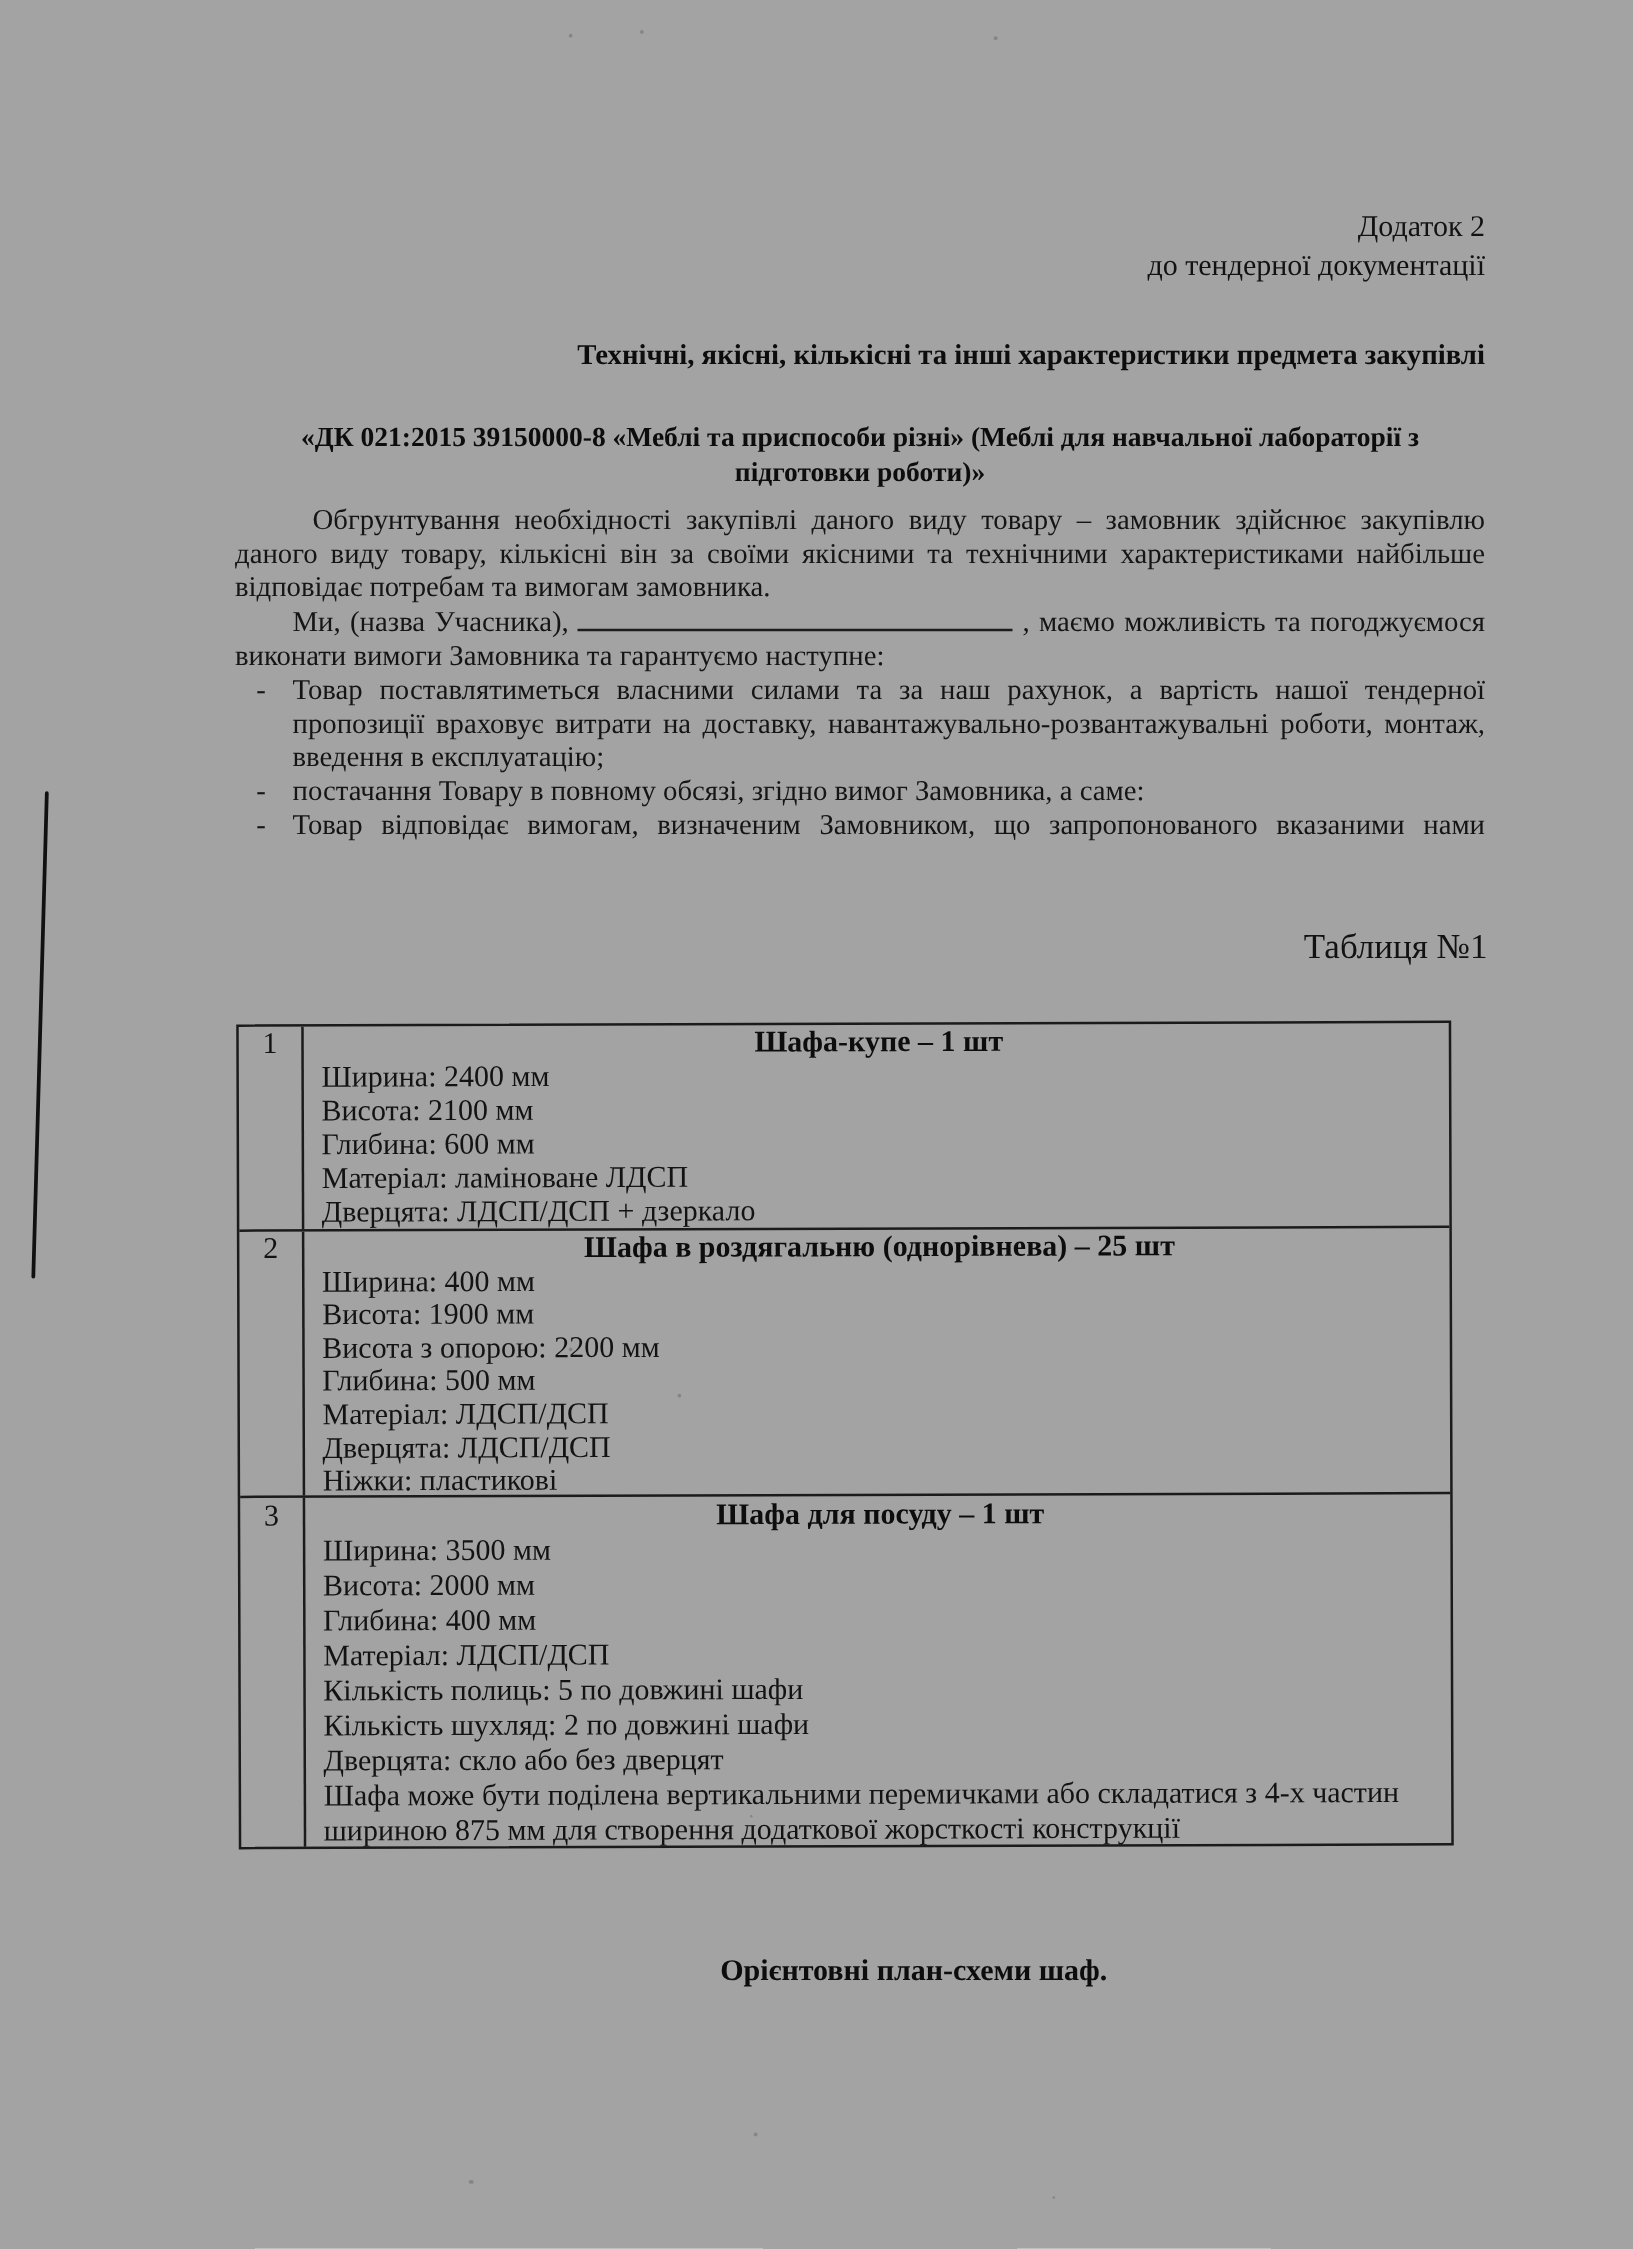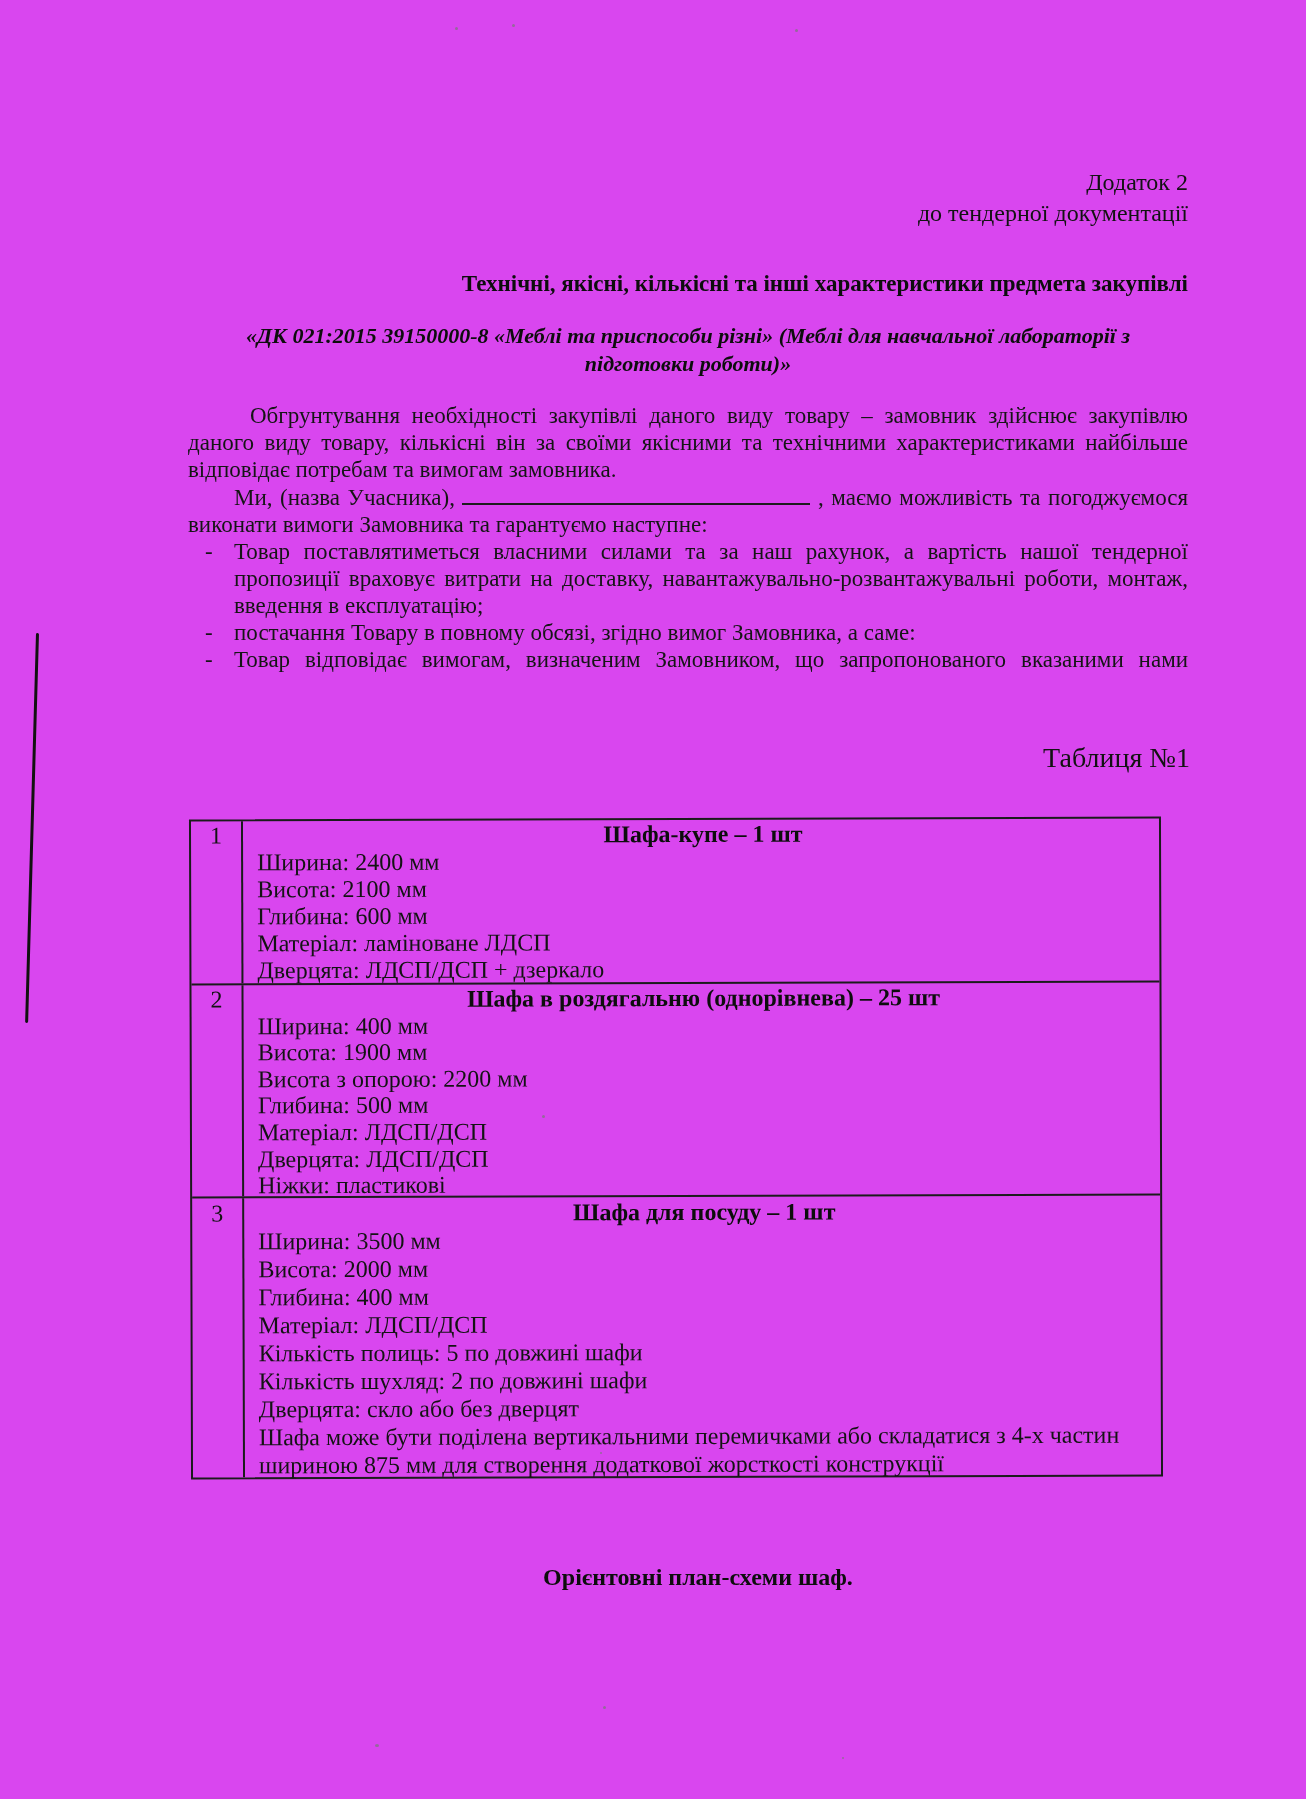--- a/index.html
+++ b/index.html
@@ -1,39 +1,39 @@
 <!DOCTYPE html>
 <html><head>
 <meta charset="utf-8">
 <style>
   html,body { margin:0; padding:0; background:#e8e8e8; }
   .page {
     position:relative; width:1306px; height:1799px; margin:0 auto;
-    background:#d946ef; overflow:hidden;
+    background:#a3a3a3; overflow:hidden;
     font-family:"Liberation Serif","DejaVu Serif",serif;
     color:#161616;
   }
   .abs { position:absolute; }
 
   
   .header-note {
     top:167px; right:118px; text-align:right;
     font-size:24px; line-height:31px; color:#121212;
   }
 
   
   .doc-title {
     top:271px; left:188px; width:1000px; text-align:right;
     font-weight:bold; font-size:23px; color:#0d0d0d;
   }
 
   
   .subject {
-    top:322px; left:188px; width:1000px; text-align:center;
-    font-weight:bold; font-size:22px; line-height:28px; color:#0d0d0d;font-style:italic;
+    top:336px; left:188px; width:1000px; text-align:center;
+    font-weight:bold; font-size:22px; line-height:28px; color:#0d0d0d;
   }
 
   
   .body-block {
     top:377px; left:188px; width:1000px;
     font-size:23px; line-height:27px; color:#151515;margin-top:25px;
   }
   .jl { text-align:justify; text-align-last:justify; }
   .indent { padding-left:62px; }
   .bullet-line { position:relative; padding-left:46px; }
@@ -63,21 +63,21 @@
     text-align:center; flex:0 0 auto; padding-top:1px;
   }
   .content-cell { flex:1 1 auto; padding:1px 10px 0 14px; }
   .row-title { font-weight:bold; text-align:center; color:#0d0d0d; }
 
   
   .footer-note {
     top:1564px; left:188px; width:1000px; text-align:center;
     font-weight:bold; font-size:24px; color:#0d0d0d;
   }
-  .footer-note .shift { position:relative; left:10px; }
+  .footer-note .shift { position:relative; left:43px; }
 
   
   .artifact-line {
     top:633px; left:36px; width:3px; height:390px;
     background:#111; transform:rotate(1.6deg); transform-origin:top left;
     border-radius:2px;
   }
   .speck {
     position:absolute; background:#777; opacity:.7;
     width:3px; height:3px; border-radius:50%;

